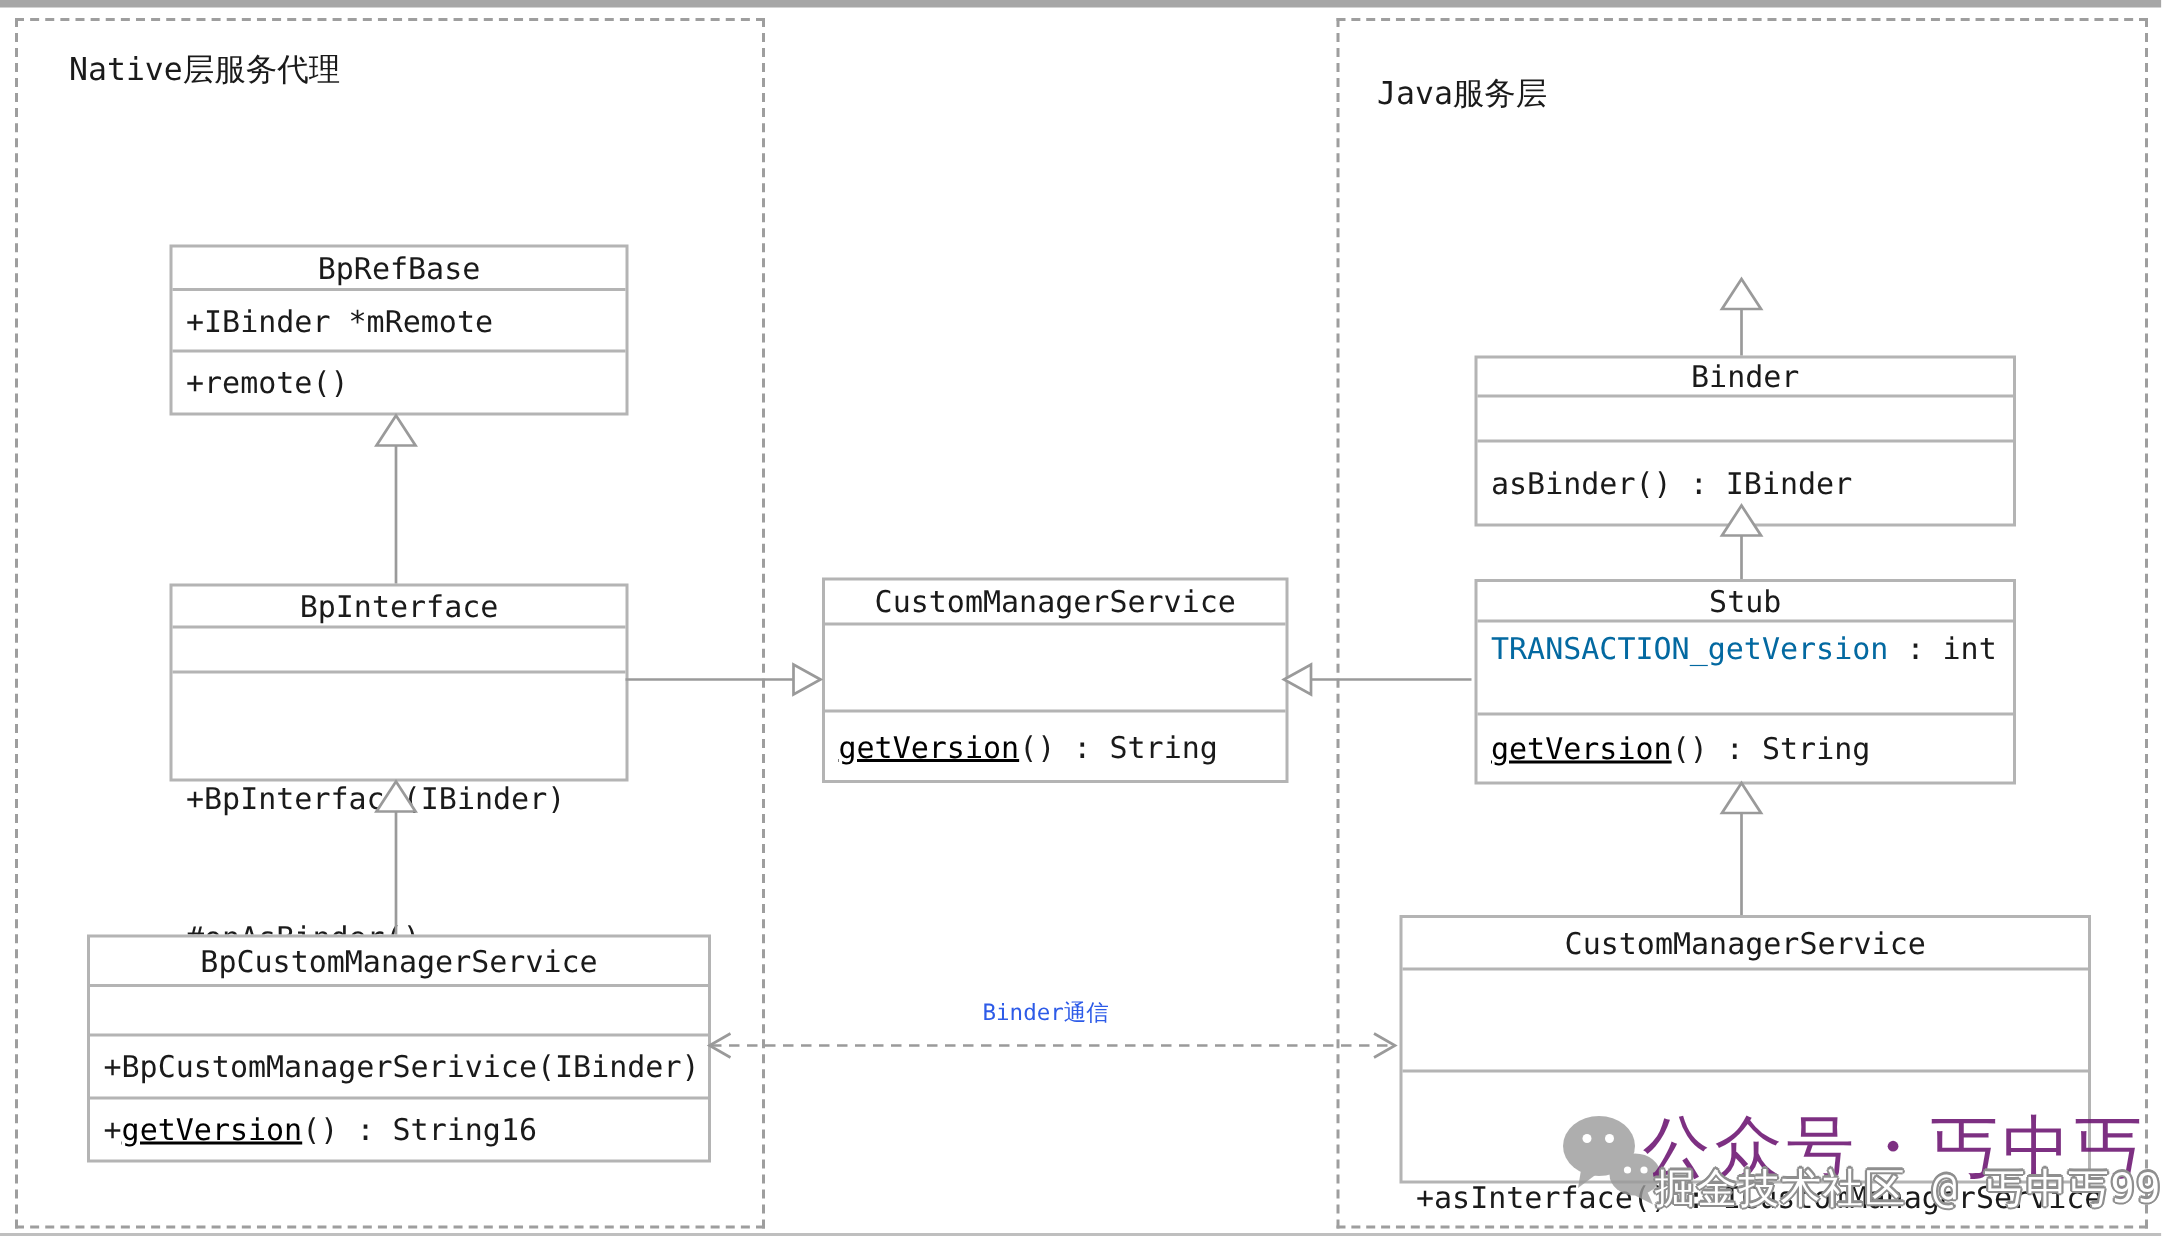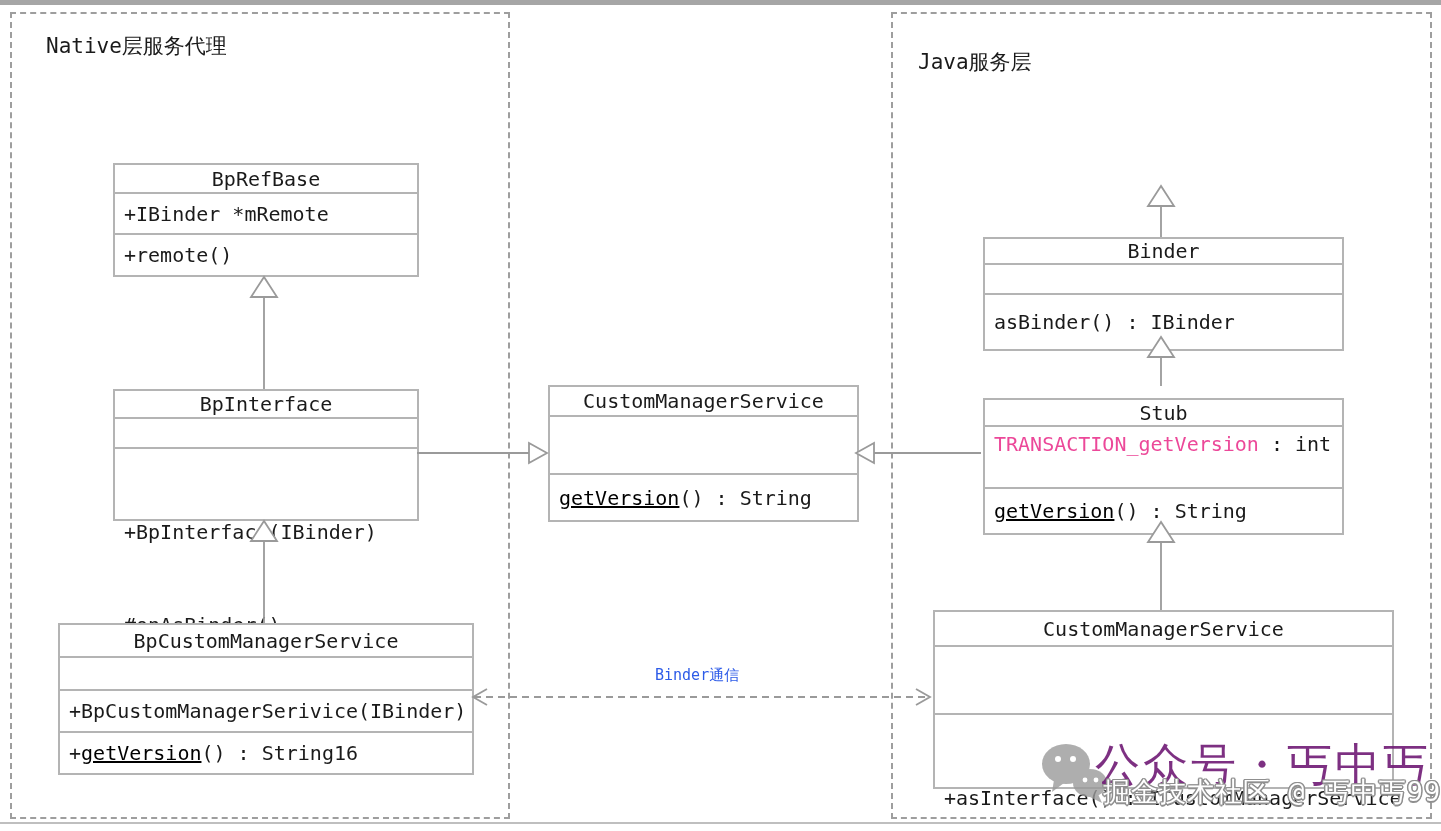--- a/index.html
+++ b/index.html
@@ -44,21 +44,21 @@
   .uml-row{
     display:flex;align-items:center;
     padding-left:9px;
     font-size:20px;
     border-bottom:2px solid #b4b4b4;
     white-space:pre;
   }
   .uml-row.last{border-bottom:none;}
   .uml-row.multi{display:block;padding-top:6px;line-height:31px;}
   .accent-green{color:#000000;text-decoration:underline;}
-  .accent-blue{color:#ec4899;}
+  .accent-blue{color:#0369a1;}
 
   .arrow-layer{
     position:absolute;left:0;top:0;width:1441px;height:831px;
     z-index:30;pointer-events:none;
   }
   .ln{stroke:#9a9a9a;stroke-width:1.8;fill:none;}
   .dash{stroke-dasharray:7 5;}
   .tri{fill:#ffffff;stroke:#9a9a9a;stroke-width:1.8;}
   .chev{fill:none;stroke:#9a9a9a;stroke-width:1.8;}
 
@@ -142,21 +142,21 @@
     <div class="uml-row last" style="height:45px;"><span></span><span class="accent-green">getVersion</span><span>() : String</span></div>
   </div>
 
 
   <div class="uml-box" style="left:983px;top:237px;width:357px;">
     <div class="uml-hdr" style="height:24px;">Binder</div>
     <div class="uml-row" style="height:28px;"></div>
     <div class="uml-row last" style="height:54px;">asBinder() : IBinder</div>
   </div>
 
-  <div class="uml-box" style="left:983px;top:386px;width:357px;margin-top:12px;">
+  <div class="uml-box" style="left:983px;top:386px;width:357px;">
     <div class="uml-hdr" style="height:25px;">Stub</div>
     <div class="uml-row" style="height:55px;align-items:flex-start;padding-top:5px;"><span></span><span class="accent-blue">TRANSACTION_getVersion</span><span> : int</span></div>
     <div class="uml-row last" style="height:44px;"><span></span><span class="accent-green">getVersion</span><span>() : String</span></div>
   </div>
 
   <div class="uml-box" style="left:933px;top:610px;width:457px;text-align:right;">
     <div class="uml-hdr" style="height:33px;">CustomManagerService</div>
     <div class="uml-row" style="height:66px;"></div>
     <div class="uml-row multi last" style="height:66px;">
       <div>+asInterface() : ICustomManagerService</div>

